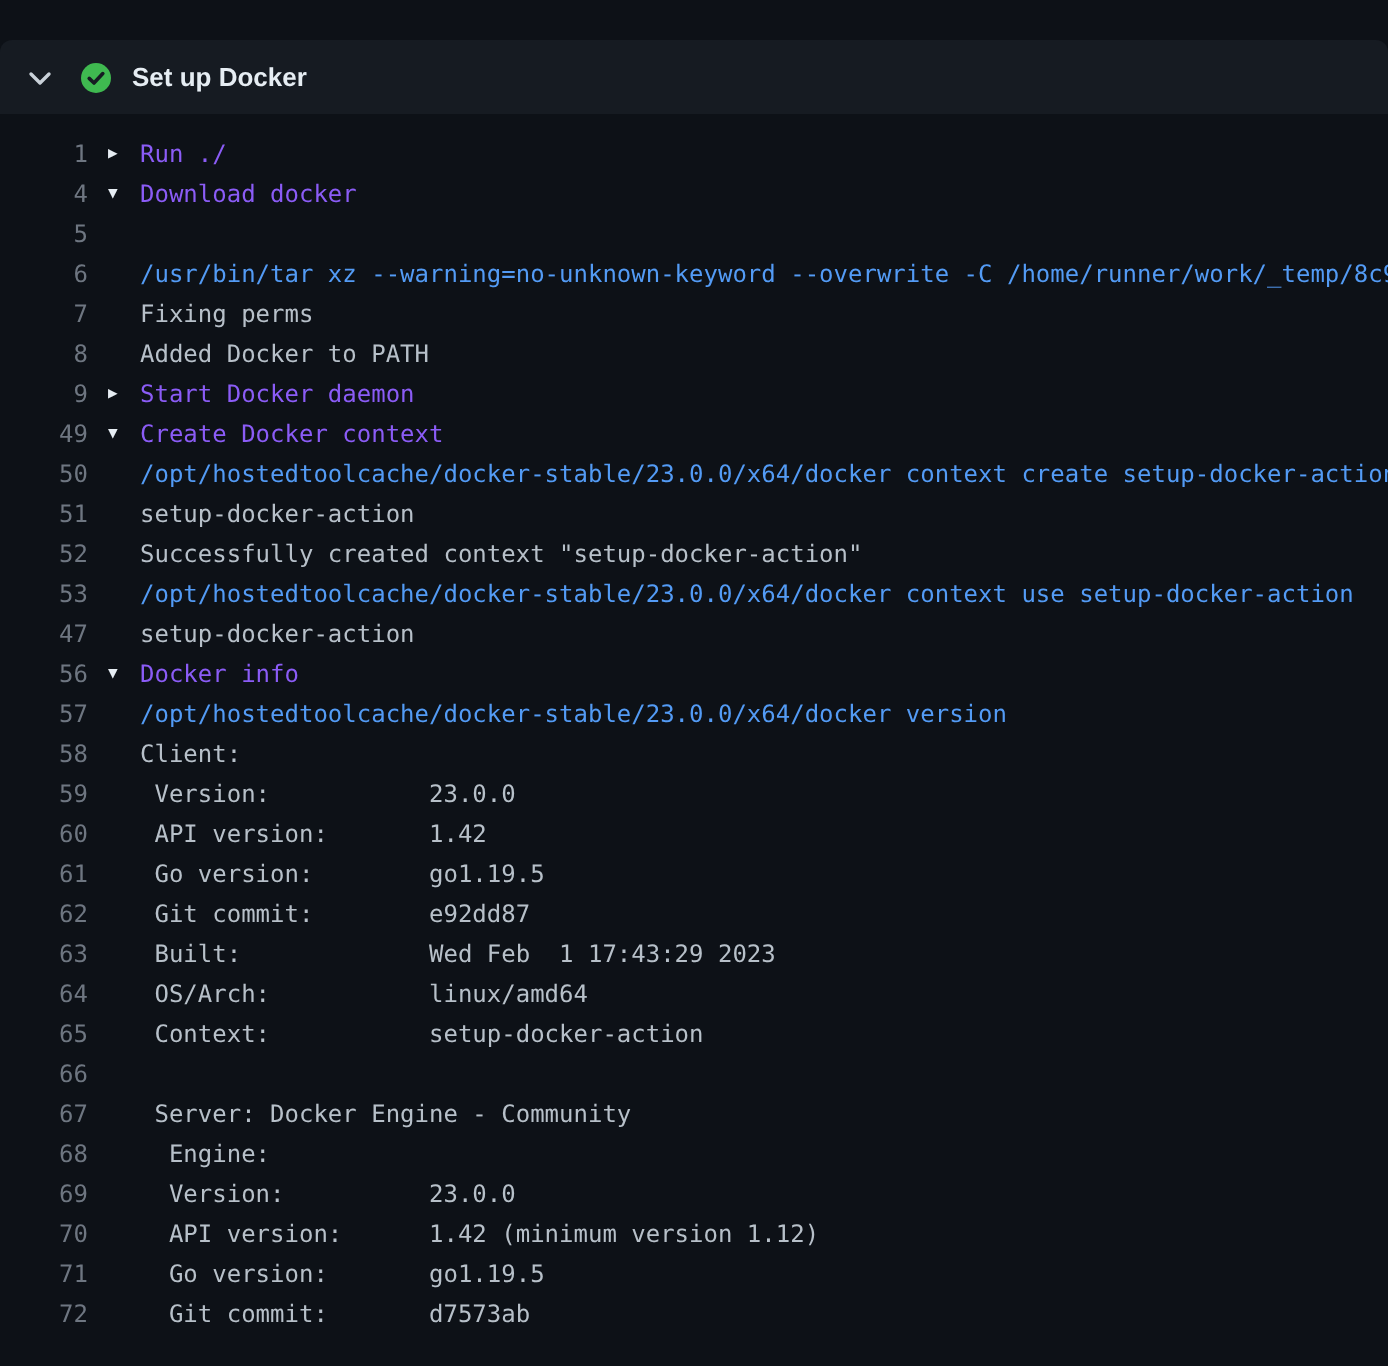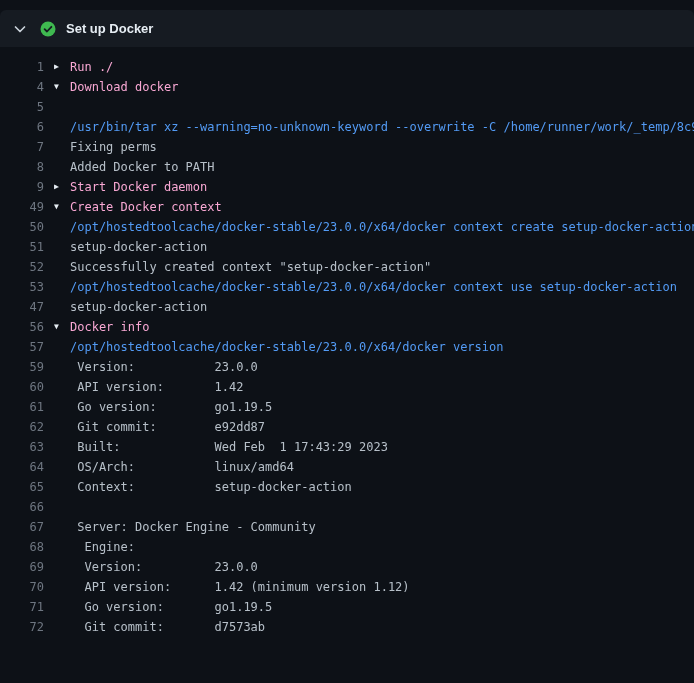--- a/index.html
+++ b/index.html
@@ -2,21 +2,21 @@
 <html style="--success: #3fb950; --cmd: #539bf5;"><head>
 <meta charset="utf-8">
 <style>
   * { box-sizing: border-box; margin: 0; padding: 0; }
   html, body {
     width: 694px; height: 683px;
     background: #0d1117;
     overflow: hidden;
     font-family: "DejaVu Sans Mono", "Liberation Mono", monospace;
   }
-  .page { width: 694px; height: 683px; padding-top: 10px; }
+  .page { width: 694px; height: 683px; padding-top: 20px; }
 
   
   .step-header {
     height: 37px;
     background: #161b22;
     display: flex;
     align-items: center;
     padding: 0 12px;
     border-radius: 6px 6px 0 0;
     cursor: pointer;
@@ -57,21 +57,21 @@
     font-size: 8px;
     color: #e6edf3;
     text-align: left;
     cursor: pointer;
     user-select: none;
   }
   .text {
     color: #b7c0c9;
     white-space: pre;
   }
-  .text.group-title { color: #f9a8d4; }
+  .text.group-title { color: #8b5cf6; }
   .text.cmd { color: var(--cmd, #539bf5); }
   .log-link {
     color: inherit;
     text-decoration: underline;
     cursor: pointer;
   }
 </style>
 </head>
 <body>
 
@@ -101,20 +101,21 @@
       <div class="line"><span class="num">8</span><span class="toggle"></span><span class="text">Added Docker to PATH</span></div>
       <div class="line"><span class="num">9</span><span class="toggle">▶</span><span class="text group-title">Start Docker daemon</span></div>
       <div class="line"><span class="num">49</span><span class="toggle">▼</span><span class="text group-title">Create Docker context</span></div>
       <div class="line"><span class="num">50</span><span class="toggle"></span><span class="text cmd">/opt/hostedtoolcache/docker-stable/23.0.0/x64/docker context create setup-docker-action</span></div>
       <div class="line"><span class="num">51</span><span class="toggle"></span><span class="text">setup-docker-action</span></div>
       <div class="line"><span class="num">52</span><span class="toggle"></span><span class="text">Successfully created context "setup-docker-action"</span></div>
       <div class="line"><span class="num">53</span><span class="toggle"></span><span class="text cmd">/opt/hostedtoolcache/docker-stable/23.0.0/x64/docker context use setup-docker-action</span></div>
       <div class="line"><span class="num">47</span><span class="toggle"></span><span class="text">setup-docker-action</span></div>
       <div class="line"><span class="num">56</span><span class="toggle">▼</span><span class="text group-title">Docker info</span></div>
       <div class="line"><span class="num">57</span><span class="toggle"></span><span class="text cmd">/opt/hostedtoolcache/docker-stable/23.0.0/x64/docker version</span></div>
+      <div class="line"><span class="num">58</span><span class="toggle"></span><span class="text">Client:</span></div>
       <div class="line"><span class="num">59</span><span class="toggle"></span><span class="text"> Version:           23.0.0</span></div>
       <div class="line"><span class="num">60</span><span class="toggle"></span><span class="text"> API version:       1.42</span></div>
       <div class="line"><span class="num">61</span><span class="toggle"></span><span class="text"> Go version:        go1.19.5</span></div>
       <div class="line"><span class="num">62</span><span class="toggle"></span><span class="text"> Git commit:        e92dd87</span></div>
       <div class="line"><span class="num">63</span><span class="toggle"></span><span class="text"> Built:             Wed Feb  1 17:43:29 2023</span></div>
       <div class="line"><span class="num">64</span><span class="toggle"></span><span class="text"> OS/Arch:           linux/amd64</span></div>
       <div class="line"><span class="num">65</span><span class="toggle"></span><span class="text"> Context:           setup-docker-action</span></div>
       <div class="line"><span class="num">66</span><span class="toggle"></span><span class="text"></span></div>
       <div class="line"><span class="num">67</span><span class="toggle"></span><span class="text"> Server: Docker Engine - Community</span></div>
       <div class="line"><span class="num">68</span><span class="toggle"></span><span class="text">  Engine:</span></div>

